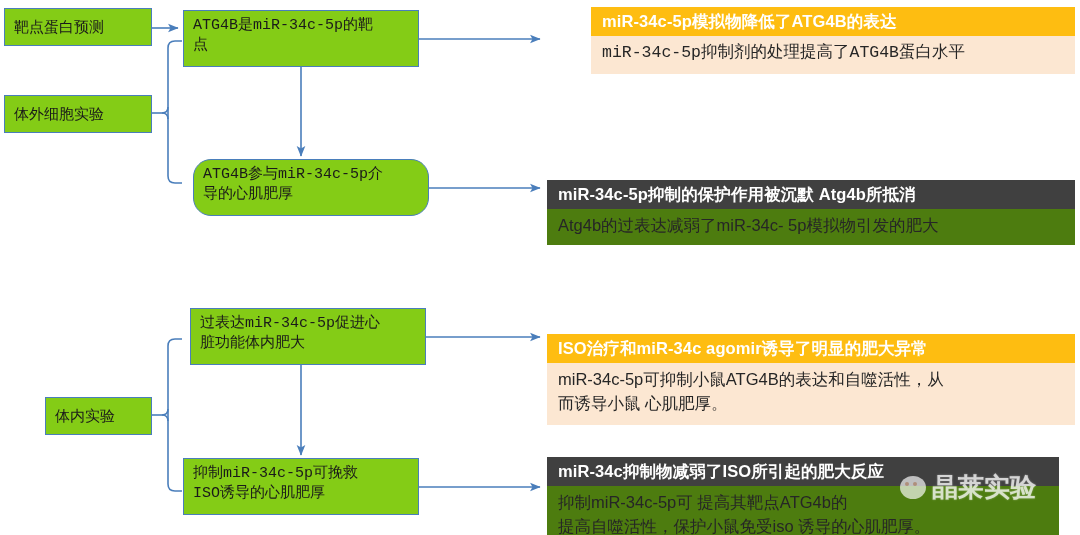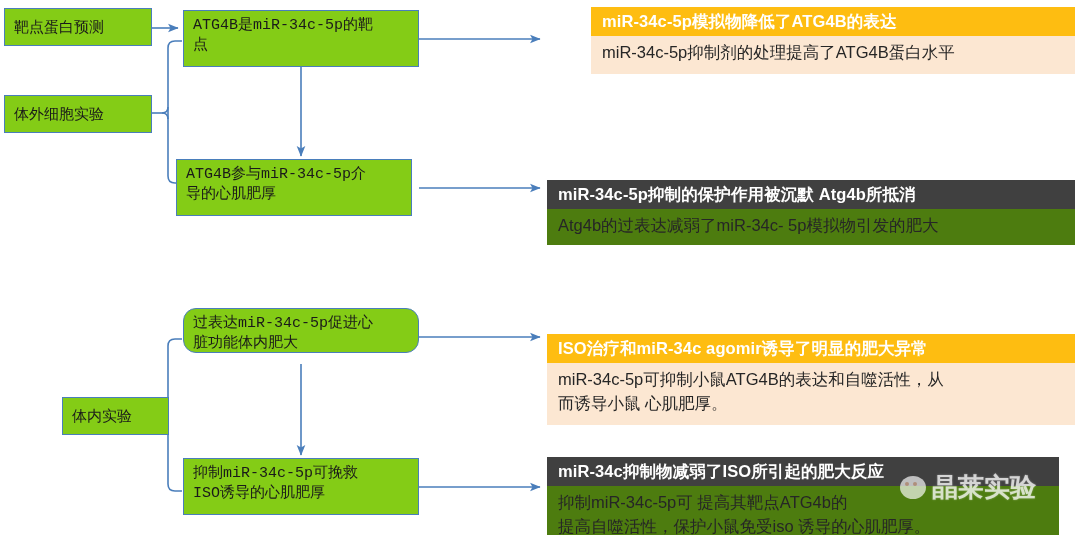--- a/index.html
+++ b/index.html
@@ -122,37 +122,37 @@
       <path d="M419,337 L540,337" marker-end="url(#ah)"></path>
 
       <path d="M419,487 L540,487" marker-end="url(#ah)"></path>
     </g>
   </svg>
 
   <div class="bbox ctr" style="left:4px;top:8px;width:148px;height:38px;">靶点蛋白预测</div>
 
   <div class="bbox ctr" style="left:4px;top:95px;width:148px;height:38px;">体外细胞实验</div>
 
-  <div class="bbox ctr" style="left:62px;top:397px;width:107px;height:38px;">体内实验</div>
+  <div class="bbox ctr" style="left:45px;top:397px;width:107px;height:38px;">体内实验</div>
 
   <div class="bbox top" style="left:183px;top:10px;width:236px;height:57px;">ATG4B是miR-34c-5p的靶
 点</div>
 
-  <div class="bbox top" style="left:176px;top:159px;width:236px;height:57px;">ATG4B参与miR-34c-5p介
+  <div class="bbox top" style="left:193px;top:159px;width:236px;height:57px;border-radius:18px;">ATG4B参与miR-34c-5p介
 导的心肌肥厚</div>
 
-  <div class="bbox top" style="left:183px;top:308px;width:236px;height:45px;border-radius:13px;">过表达miR-34c-5p促进心
+  <div class="bbox top" style="left:190px;top:308px;width:236px;height:57px;">过表达miR-34c-5p促进心
 脏功能体内肥大</div>
 
   <div class="bbox top" style="left:183px;top:458px;width:236px;height:57px;">抑制miR-34c-5p可挽救
 ISO诱导的心肌肥厚</div>
 
   <div class="panel p-amber" style="left:547px;top:7px;width:528px;padding-left:44px;">
     <div class="phead">miR-34c-5p模拟物降低了ATG4B的表达</div>
-    <div class="pbody" style="height:38px;">miR-34c-5p抑制剂的处理提高了ATG4B蛋白水平</div>
+    <div class="pbody" style="height:38px;font-family:Liberation Mono, monospace;">miR-34c-5p抑制剂的处理提高了ATG4B蛋白水平</div>
   </div>
 
   <div class="panel p-orange" style="left:547px;top:156px;width:528px;">
     <div class="phead">miR-34c-5p抑制的保护作用被沉默 Atg4b所抵消</div>
     <div class="pbody" style="height:36px;">Atg4b的过表达减弱了miR-34c- 5p模拟物引发的肥大</div>
   </div>
 
   <div class="panel p-amber" style="left:547px;top:292px;width:528px;margin-top:42px;">
     <div class="phead">ISO治疗和miR-34c agomir诱导了明显的肥大异常</div>
     <div class="pbody" style="height:62px;">miR-34c-5p可抑制小鼠ATG4B的表达和自噬活性，从

